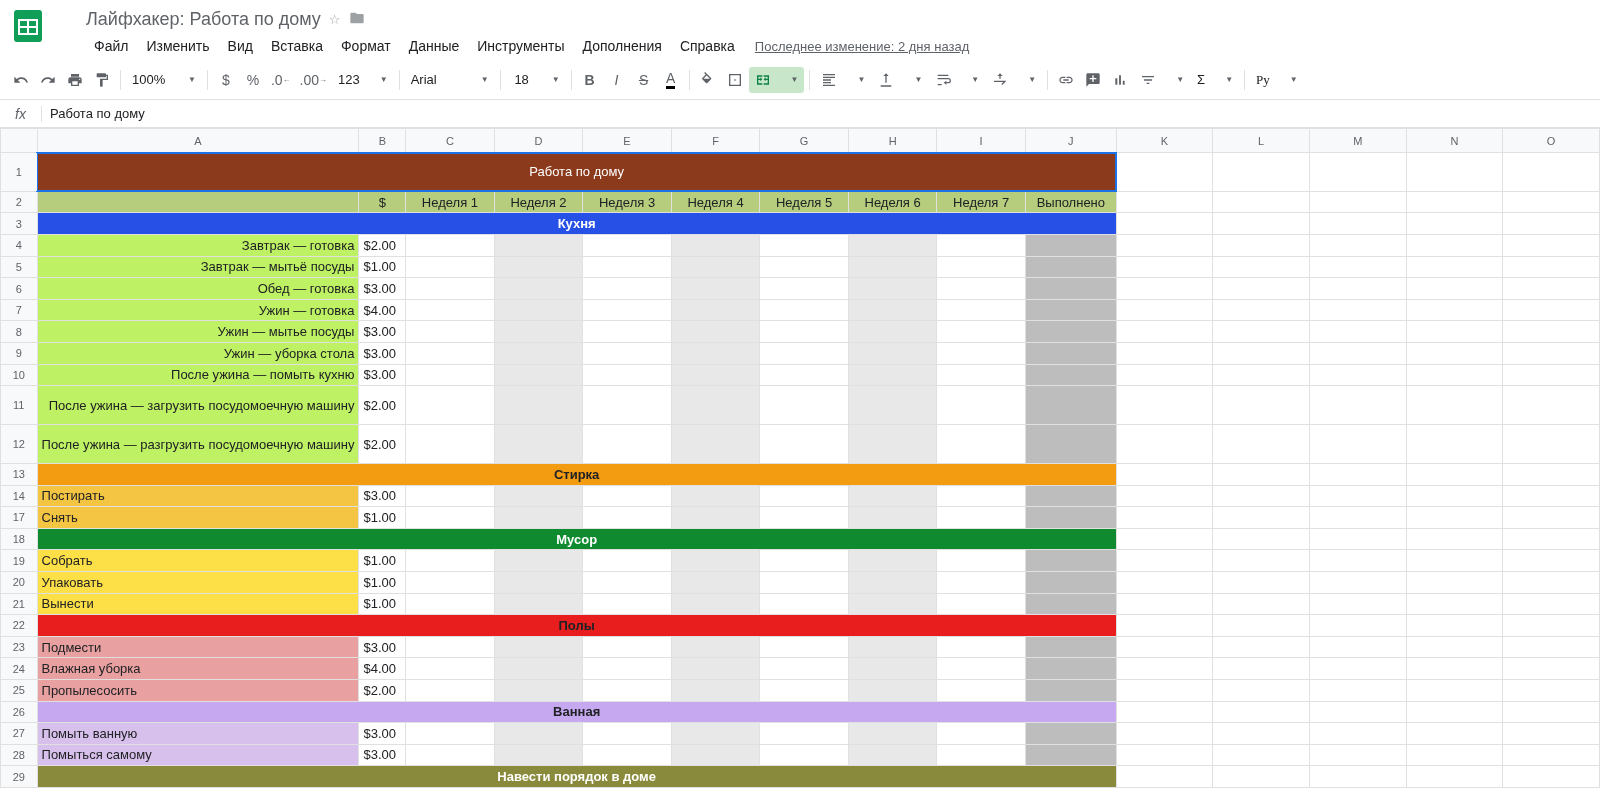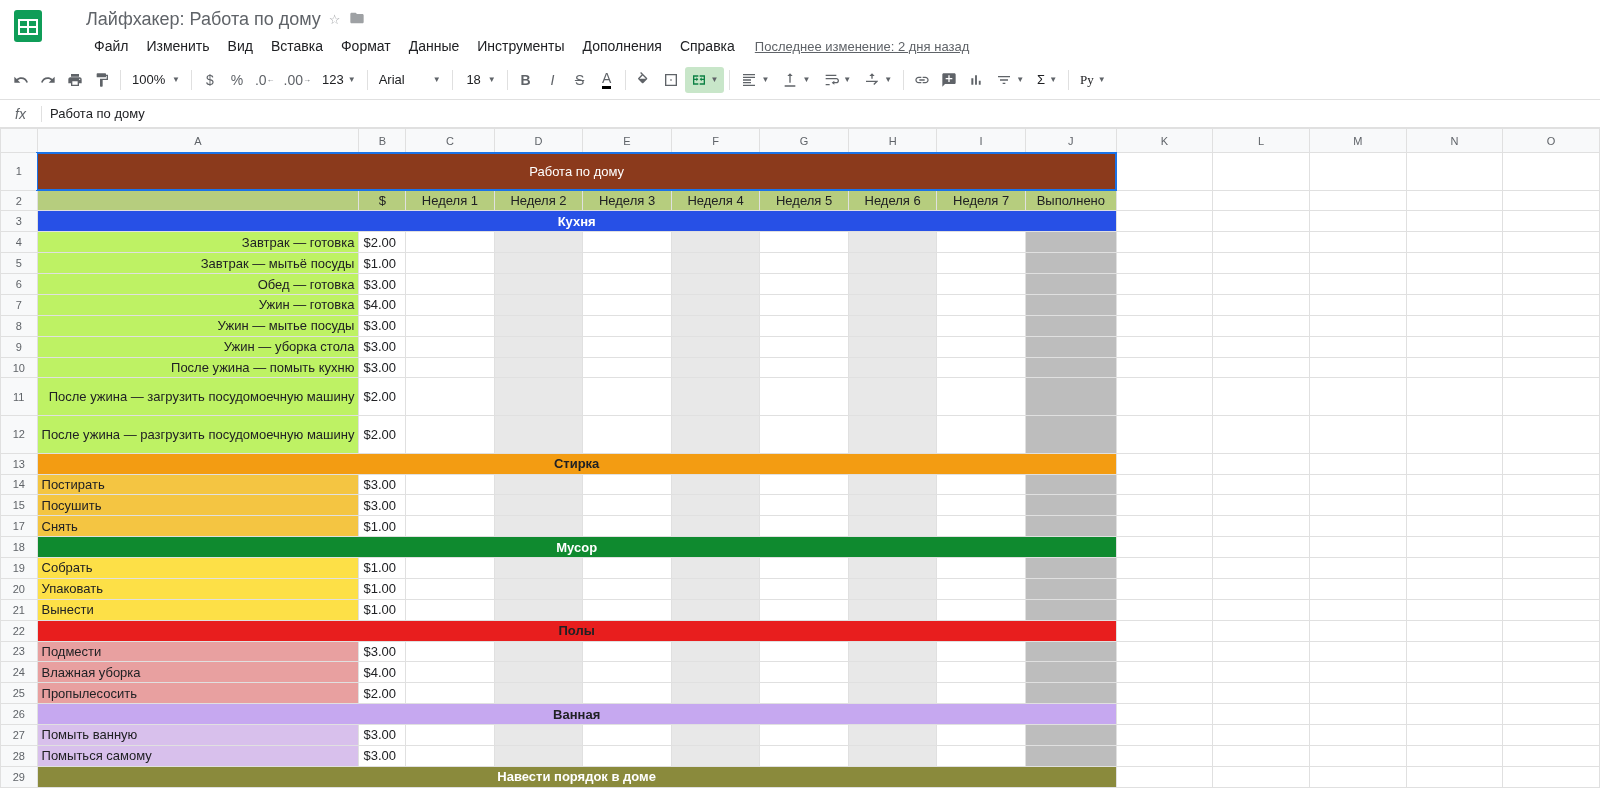--- a/index.html
+++ b/index.html
@@ -14,21 +14,21 @@
 .doc-title { font-size: 18px; color: #5f6368; font-weight: 400; }
 .star-icon, .folder-icon { color: #5f6368; opacity: 0.6; cursor: pointer; }
 .menubar { display: flex; gap: 2px; padding: 2px 0; align-items: center; }
 .menu-item { padding: 4px 8px; font-size: 14px; color: #202124; cursor: pointer; border-radius: 3px; }
 .last-edit { font-size: 13px; color: #5f6368; text-decoration: underline; margin-left: 10px; cursor: pointer; }
 
 
 .toolbar { display: flex; align-items: center; padding: 4px 8px; border-bottom: 1px solid #e0e0e0; gap: 1px; height: 40px; }
 .tb-btn { min-width: 26px; height: 26px; display: flex; align-items: center; justify-content: center; cursor: pointer; border-radius: 3px; color: #5f6368; font-size: 14px; padding: 0 4px; }
 .tb-sep { width: 1px; height: 20px; background: #e0e0e0; margin: 0 4px; }
-.tb-select { display: flex; align-items: center; gap: 4px; padding: 0 6px; height: 26px; cursor: pointer; border-radius: 3px; font-size: 13px; color: #202124; }
+.tb-select { display: flex; align-items: center; gap: 20px; padding: 0 6px; height: 26px; cursor: pointer; border-radius: 3px; font-size: 13px; color: #202124; }
 .chev { font-size: 8px; color: #5f6368; }
 .zoom-val { min-width: 36px; text-align: left; }
 .font-name { min-width: 50px; }
 .font-size { min-width: 20px; text-align: center; }
 .bold { font-weight: bold; }
 .italic { font-style: italic; }
 .strike { text-decoration: line-through; }
 
 
 .formula-bar { display: flex; align-items: center; height: 28px; border-bottom: 1px solid #e0e0e0; }
@@ -500,38 +500,20 @@
           <td class="cell shade1"></td>
           <td class="cell"></td>
           <td class="cell done-col"></td>
           <td class="cell"></td>
           <td class="cell"></td>
           <td class="cell"></td>
           <td class="cell"></td>
           <td class="cell"></td>
         </tr>
         <tr>
-          <th class="row-header">15</th>
-          <td class="cell task-yellow">Посушить</td>
-          <td class="cell money">$3.00</td>
-          <td class="cell"></td>
-          <td class="cell shade1"></td>
-          <td class="cell"></td>
-          <td class="cell shade1"></td>
-          <td class="cell"></td>
-          <td class="cell shade1"></td>
-          <td class="cell"></td>
-          <td class="cell done-col"></td>
-          <td class="cell"></td>
-          <td class="cell"></td>
-          <td class="cell"></td>
-          <td class="cell"></td>
-          <td class="cell"></td>
-        </tr>
-        <tr>
           <th class="row-header">17</th>
           <td class="cell task-yellow">Снять</td>
           <td class="cell money">$1.00</td>
           <td class="cell"></td>
           <td class="cell shade1"></td>
           <td class="cell"></td>
           <td class="cell shade1"></td>
           <td class="cell"></td>
           <td class="cell shade1"></td>
           <td class="cell"></td>

